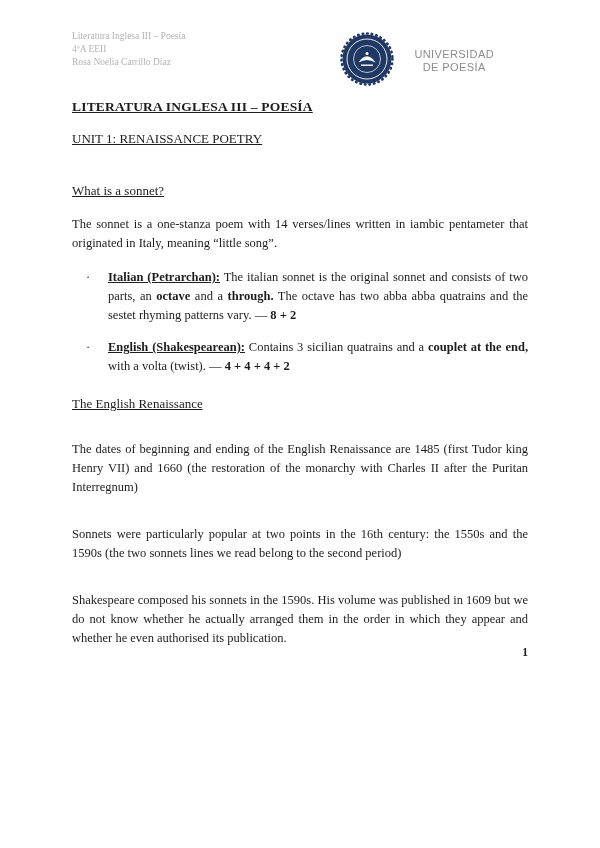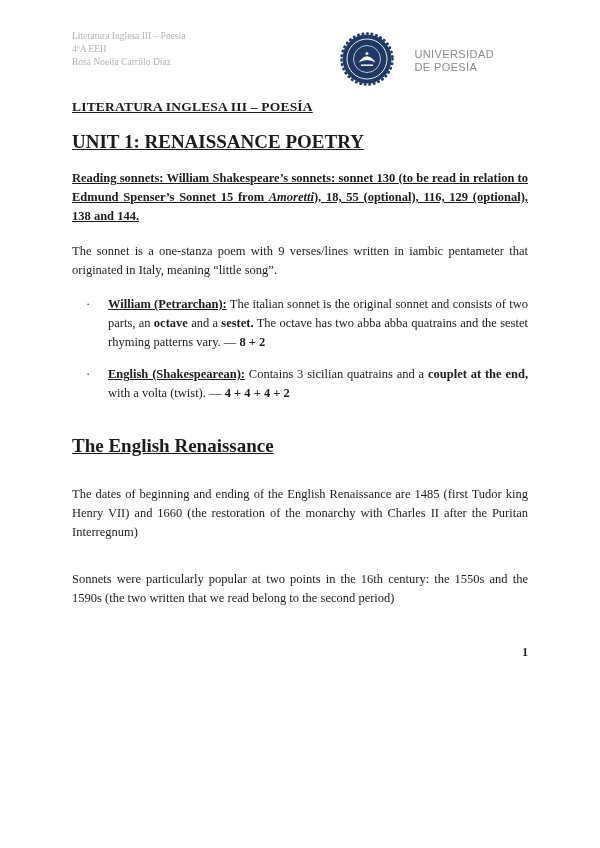--- a/index.html
+++ b/index.html
@@ -26,20 +26,21 @@
   .course-info {
     font-size: 9.5px;
     line-height: 13px;
     color: #b3b3b3;
   }
   .brand {
     display: flex;
     align-items: center;
     gap: 20px;
     margin-top: 2px;
+    text-align: center;
   }
   .uni-name {
     font-family: "Liberation Sans", sans-serif;
     font-size: 11px;
     line-height: 13.5px;
     color: #8c8c8c;
     letter-spacing: 0.4px;
   }
   .content {
     padding: 0 72px;
@@ -54,29 +55,29 @@
   .u { text-decoration: underline; }
   .i { font-style: italic; }
   .title {
     font-size: 13.5px;
     font-weight: bold;
     text-decoration: underline;
     margin-top: 9px;
     letter-spacing: 0.2px;
   }
   .h {
-    font-size: 19px;
-    font-weight: bold;
+    font-size: 13px;
+    font-weight: normal;
     text-decoration: underline;
   }
   .mt14 { margin-top: 28px; }
   .mt16 { margin-top: 16px; }
   .mt13 { margin-top: 13px; }
   .mt15 { margin-top: 15px; }
-  .mt32 { margin-top: 32px; }
+  .mt32 { margin-top: 20px; }
   .mt36 { margin-top: 36px; }
   .bullet {
     display: flex;
     margin-left: 14px;
   }
   .bullet-marker {
     flex: 0 0 22px;
     font-size: 12.5px;
     line-height: 19px;
     text-align: left;
@@ -120,40 +121,41 @@
       </div>
     </div>
   </div>
 
   <div class="content">
 
     <p class="title">LITERATURA INGLESA III – POESÍA</p>
 
     <p class="h mt16">UNIT 1: RENAISSANCE POETRY</p>
 
-    <p class="body-text mt16"><span class="b u">Reading sonnets: William Shakespeare’s sonnets: sonnet 130 (to be read in relation to Edmund Spenser’s Sonnet 15 from </span><span class="b u i">Amoretti</span><span class="b u">), 18, 55 (optional), 116, 129 (optional), 138 and 144.</span></p>
 
+    <p class="h mt36">What is a sonnet?</p>
 
-    <p class="body-text mt16">The sonnet is a one-stanza poem with 9 verses/lines written in iambic pentameter that originated in Italy, meaning “little song”.</p>
+    <p class="body-text mt16">The sonnet is a one-stanza poem with 14 verses/lines written in iambic pentameter that originated in Italy, meaning “little song”.</p>
 
     <div class="bullet mt15">
       <span class="bullet-marker">·</span>
-      <div class="bullet-text body-text"><span class="b u">William (Petrarchan):</span><span> The italian sonnet is the original sonnet and consists of two parts, an </span><span class="b">octave</span><span> and a </span><span class="b">sestet.</span><span> The octave has two abba abba quatrains and the sestet rhyming patterns vary. — </span><span class="b">8 + 2</span></div>
+      <div class="bullet-text body-text"><span class="b u">Italian (Petrarchan):</span><span> The italian sonnet is the original sonnet and consists of two parts, an </span><span class="b">octave</span><span> and a </span><span class="b">through.</span><span> The octave has two abba abba quatrains and the sestet rhyming patterns vary. — </span><span class="b">8 + 2</span></div>
     </div>
 
     <div class="bullet mt13">
       <span class="bullet-marker">·</span>
       <div class="bullet-text body-text"><span class="b u">English (Shakespearean):</span><span> Contains 3 sicilian quatrains and a </span><span class="b">couplet at the end,</span><span> with a volta (twist). — </span><span class="b">4 + 4 + 4 + 2</span></div>
     </div>
 
     <p class="h mt32">The English Renaissance</p>
 
 
     <p class="body-text mt14">The dates of beginning and ending of the English Renaissance are 1485 (first Tudor king Henry VII) and 1660 (the restoration of the monarchy with Charles II after the Puritan Interregnum)</p>
 
-    <p class="body-text mt14">Sonnets were particularly popular at two points in the 16th century: the 1550s and the 1590s (the two written that we read belong to the second period)</p>
+    <p class="body-text mt14">Sonnets were particularly popular at two points in the 16th century: the 1550s and the 1590s (the two sonnets lines we read belong to the second period)</p>
 
+    <p class="body-text mt14">Shakespeare composed his sonnets in the 1590s. His volume was published in 1609 but we do not know whether he actually arranged them in the order in which they appear and whether he even authorised its publication.</p>
 
   </div>
 
   <div class="page-number">1</div>
 
 </div>
 
 </body></html>

